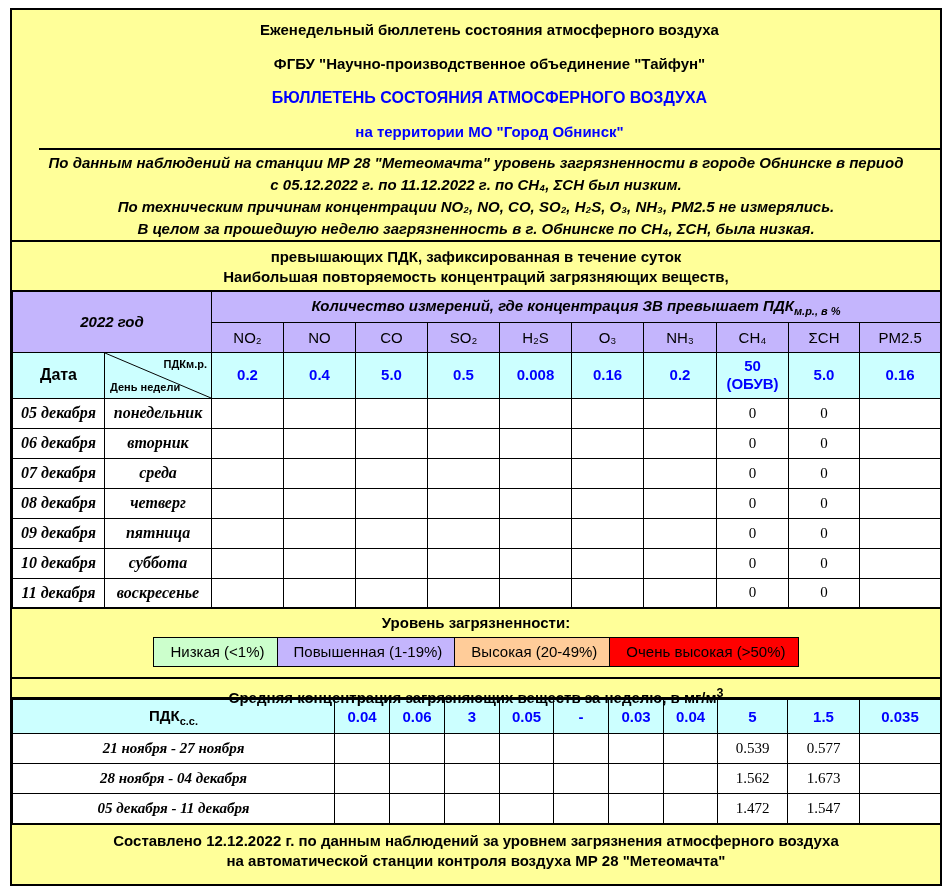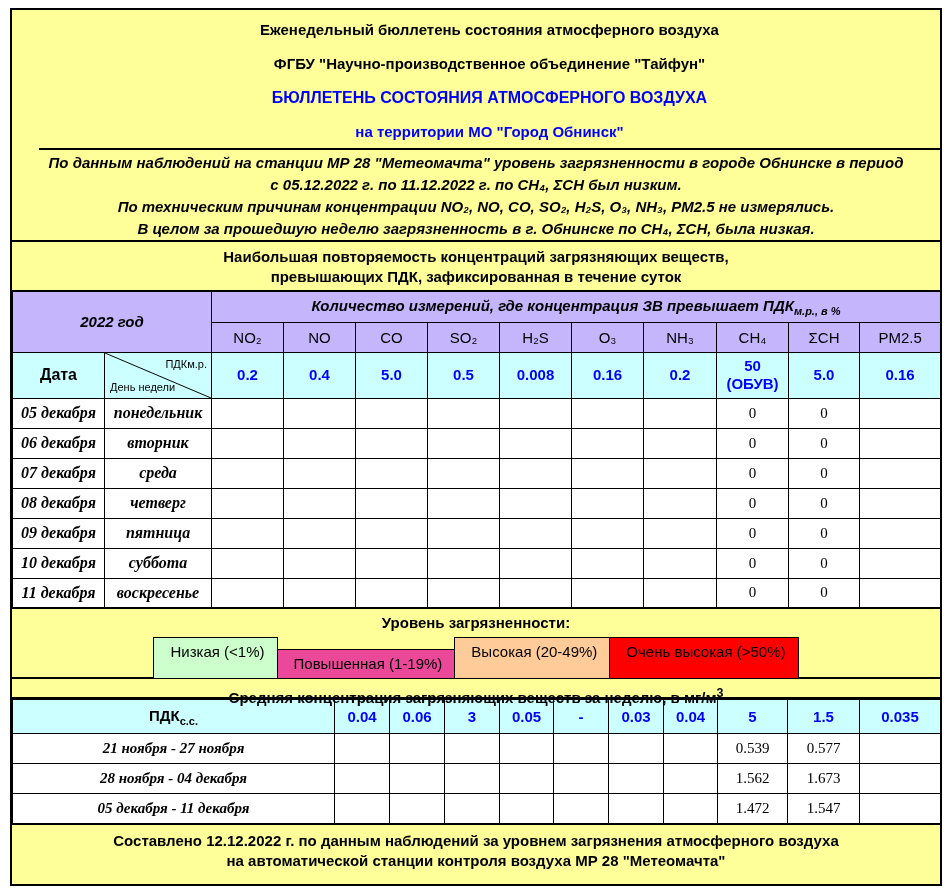--- a/index.html
+++ b/index.html
@@ -34,39 +34,39 @@
        font-size: 15px; overflow: hidden; }
   table.daily { border-top: 2px solid #000; border-bottom: 2px solid #000; }
   .hdr-bg { background: #c4b5fd; }
   .year-cell { font-weight: bold; font-style: italic; font-size: 15px; }
   .meas-title { font-weight: bold; font-style: italic; height: 31px; }
   .meas-title sub, .sub-sm { font-size: 11px; }
   .poll-name { height: 30px; }
   .pdk-row td { background: #CCFFFF; height: 46px; }
   .blue-val { color: #0000FF; font-weight: bold; line-height: 18px; }
   .date-head { background: #CCFFFF; font-weight: bold; font-size: 16px; }
-  .corner-cell { background: #CCFFFF; position: relative; padding: 13px; }
+  .corner-cell { background: #CCFFFF; position: relative; padding: 13px; font-weight: bold; }
   .corner-cell svg { position: absolute; left: 0; top: 0; width: 100%; height: 100%; }
   .corner-pdk { position: absolute; top: 5px; right: 4px; font-size: 11px; }
   .corner-day { position: absolute; bottom: 5px; left: 5px; font-size: 11px; }
   .day-row td { height: 30px; background: #ffffff; }
   .date-cell, .dow-cell {
     background: #CCFFFF; font-family: "Liberation Serif", "DejaVu Serif", serif;
     font-weight: bold; font-style: italic; font-size: 16px;
   }
   .ok-cell { background: #CCFFCC; font-family: "Liberation Serif", "DejaVu Serif", serif; font-size: 15px; }
   
   .legend { height: 68px; text-align: center; padding-top: 5px; }
   .legend-title { font-weight: bold; font-size: 15px; margin-bottom: 6px; }
   .legend-row { display: flex; justify-content: center; }
   .legend-item { border: 1px solid #000; font-weight: normal; font-size: 15px;
                  padding: 5px 12px 6px 16px; white-space: nowrap; }
   .legend-item + .legend-item { margin-left: -1px; }
   .lg0 { background: #CCFFCC; }
-  .lg1 { background: #ec4899; margin-top: 12px; }
+  .lg1 { background: #c4b5fd; }
   .lg2 { background: #FFCC99; }
   .lg3 { background: #FF0000; }
   
   .weekly-title { height: 22px; border-top: 2px solid #000; border-bottom: 2px solid #000;
                   text-align: center; font-weight: bold; font-size: 15px; line-height: 29px; }
   table.weekly { border-bottom: 2px solid #000; }
   .pdkcc-row td { background: #CCFFFF; height: 34px; }
   .pdkcc-label { font-weight: bold; font-size: 15px; }
   .week-row td { height: 30px; background: #ffffff; }
   .period-cell { background: #CCFFFF; font-family: "Liberation Serif", "DejaVu Serif", serif;
@@ -88,22 +88,22 @@
   </div>
 
   <div class="summary">
     <div class="ln">По данным наблюдений на станции МР 28 "Метеомачта" уровень загрязненности в городе Обнинске в период</div>
     <div class="ln">с 05.12.2022 г. по 11.12.2022 г. по CH₄, ΣCH был низким.</div>
     <div class="ln">По техническим причинам концентрации NO₂, NO, CO, SO₂, H₂S, O₃, NH₃, PM2.5 не измерялись.</div>
     <div class="ln">В целом за прошедшую неделю загрязненность в г. Обнинске по CH₄, ΣCH, была низкая.</div>
   </div>
 
   <div class="daily-title">
+    <div>превышающих ПДК, зафиксированная в течение суток</div>
     <div>Наибольшая повторяемость концентраций загрязняющих веществ,</div>
-    <div>превышающих ПДК, зафиксированная в течение суток</div>
   </div>
 
   <table class="daily">
     <colgroup>
       <col style="width:92px">
         <col style="width:107px">
       <col style="width:72px">
         <col style="width:72px">
         <col style="width:72px">
         <col style="width:72px">

